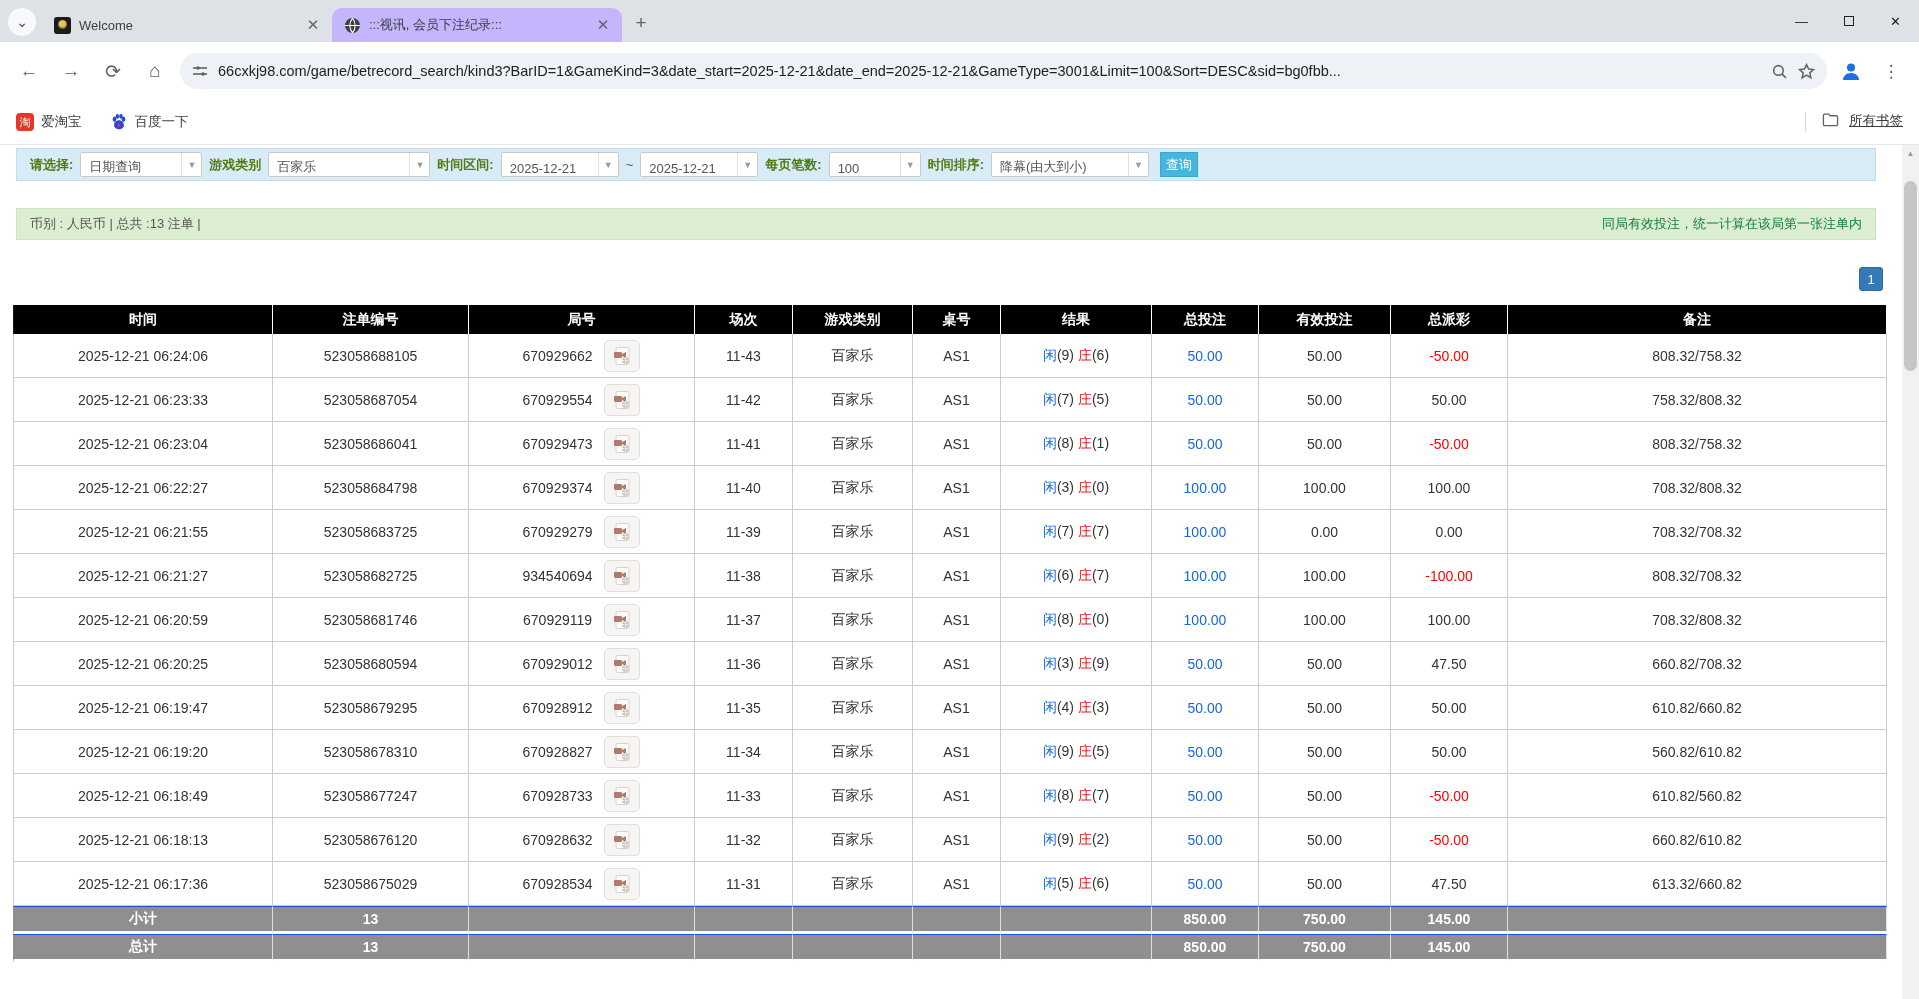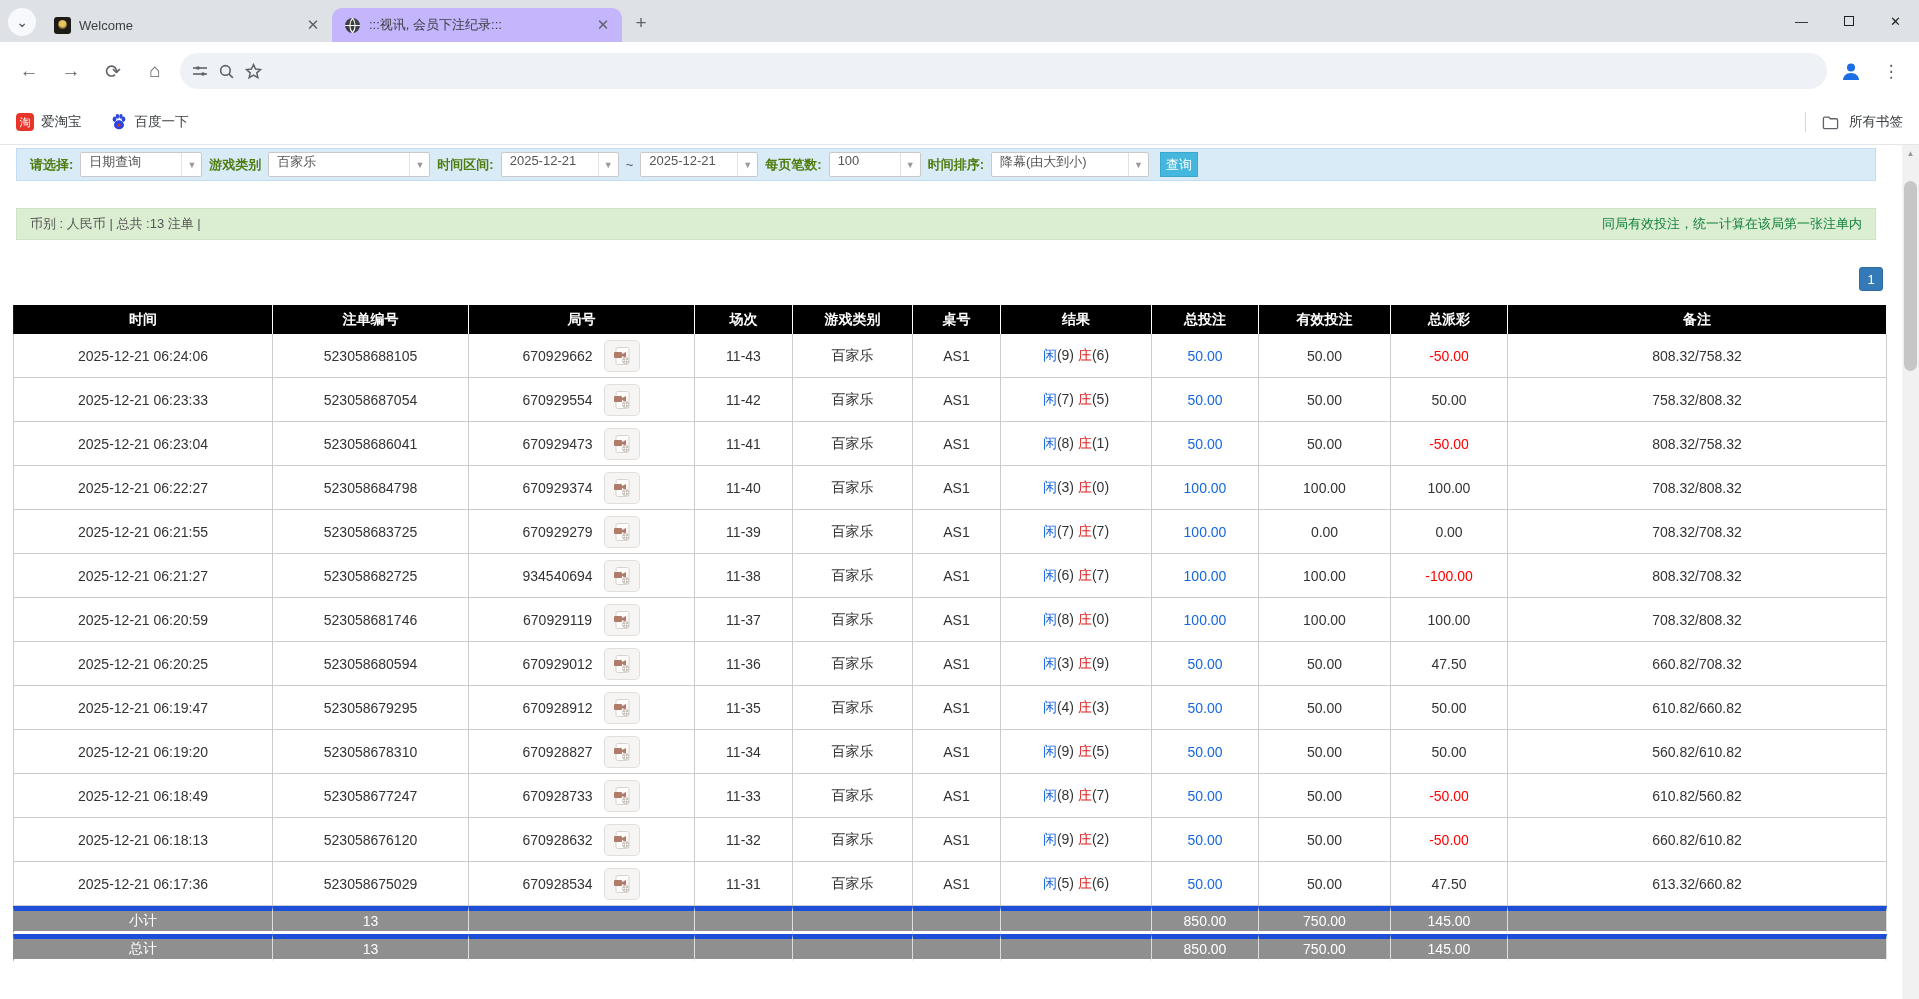--- a/index.html
+++ b/index.html
@@ -33,31 +33,31 @@
   .url { flex:1; font-size:14.5px; color:#202124; white-space:nowrap; overflow:hidden; }
   .pill-icon { color:#5f6368; flex:none; display:flex; align-items:center; }
   .avatar-wrap, .menu-dots { flex:none; display:flex; align-items:center; justify-content:center; width:32px; height:32px; }
   .menu-dots { color:#5f6368; font-size:17px; letter-spacing:0; }
 
   .bookmarksbar { height:45px; background:#fff; border-bottom:1px solid #e4e6e9; display:flex; align-items:center;
     padding:0 16px 0 16px; gap:28px; font-size:13.5px; color:#3c4043; }
   .bm { display:flex; align-items:center; gap:7px; }
   .bm-taobao-icon { width:18px; height:18px; border-radius:4px; background:#e8352a; color:#fff; font-size:11px;
     display:flex; align-items:center; justify-content:center; }
-  .bm-right { margin-left:auto; display:flex; align-items:center; gap:10px; }
+  .bm-right { margin-left:auto; display:flex; gap:10px;text-decoration:underline; }
   .bm-divider { width:1px; height:20px; background:#d5d7da; margin-right:6px; }
 
   
   .page { position:relative; height:854px; background:#fff; }
 
   .filterbar { position:absolute; top:3px; left:16px; right:43px; height:33px; background:#d9ebf7;
     border:1px solid #c2ddef; display:flex; align-items:center; padding-left:13px; gap:7px; font-size:13px; }
   .flabel { color:#4d7c0f; font-weight:bold; white-space:nowrap; }
   .fselect { height:25px; background:#fff; border:1px solid #c9c9c9; border-radius:2px; display:flex;
-    align-items:flex-start; color:#555; padding-left:8px; }
+    align-items:flex-end; color:#555; padding-left:8px; }
   .fselect .val { flex:1; white-space:nowrap; overflow:hidden; }
   .fselect .arrow { width:20px; align-self:stretch; border-left:1px solid #e2e2e2; display:flex;
     align-items:center; justify-content:center; color:#999; font-size:9px; margin-left:6px; }
   .w120 { width:122px; } .w160 { width:162px; } .w118 { width:118px; } .w90 { width:92px; } .w140 { width:158px; }
   .tilde { color:#555; }
   .search-btn { width:38px; height:25px; background:#45b6dd; border:1px solid #39a8cf; border-radius:0;
     color:#fff; font-size:13px; margin-left:4px; }
 
   .infobar { position:absolute; top:63px; left:16px; right:43px; height:32px; background:#dbeed2;
     border:1px solid #cde4c3; display:flex; align-items:center; justify-content:space-between;
@@ -75,22 +75,22 @@
   table.bets td { text-align:center; height:44px; border-right:1px solid #ccc; border-bottom:1px solid #ccc; background:#fff; }
   table.bets td:first-child, table.bets th:first-child { border-left:1px solid #ccc; }
   table.bets th:first-child { border-left:1px solid #1a1a1a; }
   .res-p { color:#1767e0; }
   .res-b { color:#e02222; }
   .amt-blue { color:#1767e0; }
   .neg { color:#f00; }
   .round-cell .rnum { vertical-align:middle; }
   .video-btn { display:inline-flex; align-items:center; justify-content:center; width:36px; height:32px;
     background:#f6f5f4; border:1px solid #e2dedb; border-radius:5px; margin-left:8px; vertical-align:middle; }
-  tr.summary td { background:#8f8f8f; color:#fff; font-weight:normal; height:28px;
-    border-right:1px solid #dedede; border-bottom:3px solid #fff; border-top:5px solid #1d4ed8; }
+  tr.summary td { background:#8f8f8f; color:#fff; font-weight:bold; height:28px;
+    border-right:1px solid #dedede; border-bottom:3px solid #fff; border-top:1px solid #1d4ed8; }
   tr.summary td:first-child { border-left:1px solid #8f8f8f; }
 
   .scrollbar { position:absolute; right:0; top:145px; width:17px; height:854px; background:#f1f1f1; }
   .scroll-arrow { height:16px; display:flex; align-items:center; justify-content:center; color:#9a9a9a; font-size:8px; }
   .scroll-thumb { position:absolute; top:36px; left:2px; width:13px; height:190px; background:#c6c6c6; border-radius:7px; }
 </style>
 </head>
 <body>
 
 <div class="tabstrip">
@@ -130,20 +130,21 @@
 
   <div class="addressbar">
     <span class="pill-icon">
       <svg width="16" height="16" viewBox="0 0 16 16" fill="none" stroke="#5f6368" stroke-width="1.6">
         <line x1="1" y1="5" x2="15" y2="5"></line>
           <circle cx="6" cy="5" r="1.8" fill="#5f6368" stroke="none"></circle>
         <line x1="1" y1="11" x2="15" y2="11"></line>
           <circle cx="11" cy="11" r="1.8" fill="#5f6368" stroke="none"></circle>
       </svg>
     </span>
+    <span class="url">66cxkj98.com/game/betrecord_search/kind3?BarID=1&amp;GameKind=3&amp;date_start=2025-12-21&amp;date_end=2025-12-21&amp;GameType=3001&amp;Limit=100&amp;Sort=DESC&amp;sid=bg0fbb...</span>
     <span class="pill-icon">
       <svg width="17" height="17" viewBox="0 0 16 16" fill="none" stroke="#5f6368" stroke-width="1.5">
         <circle cx="7" cy="7" r="4.5"></circle>
           <line x1="10.5" y1="10.5" x2="14" y2="14"></line>
       </svg>
     </span>
     <span class="pill-icon">
       <svg width="17" height="17" viewBox="0 0 16 16" fill="none" stroke="#5f6368" stroke-width="1.4">
         <path d="M8 1.5l2 4.2 4.5.5-3.4 3.1 1 4.5L8 11.4l-4.1 2.4 1-4.5L1.5 6.2 6 5.7z"></path>
       </svg>

